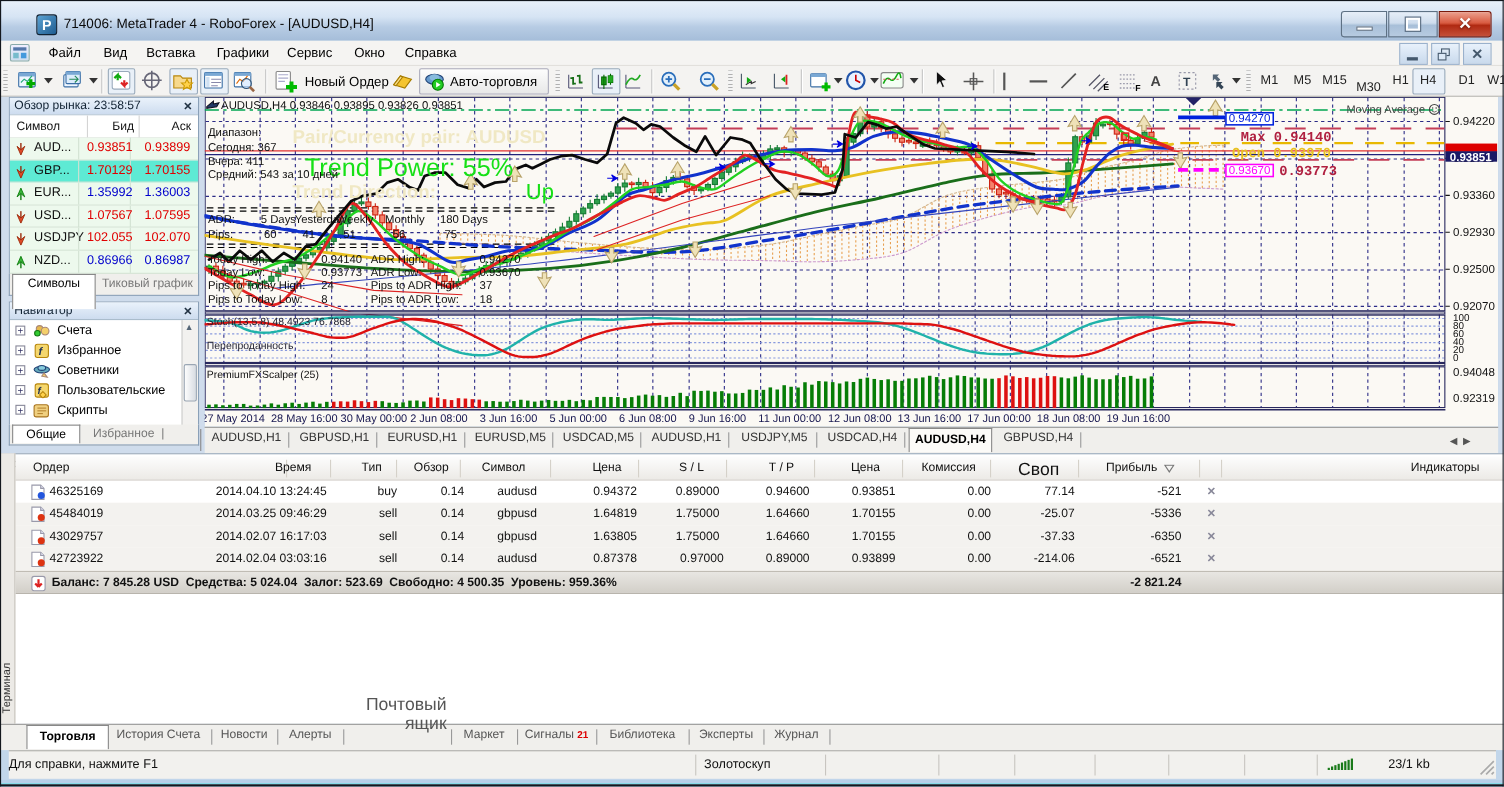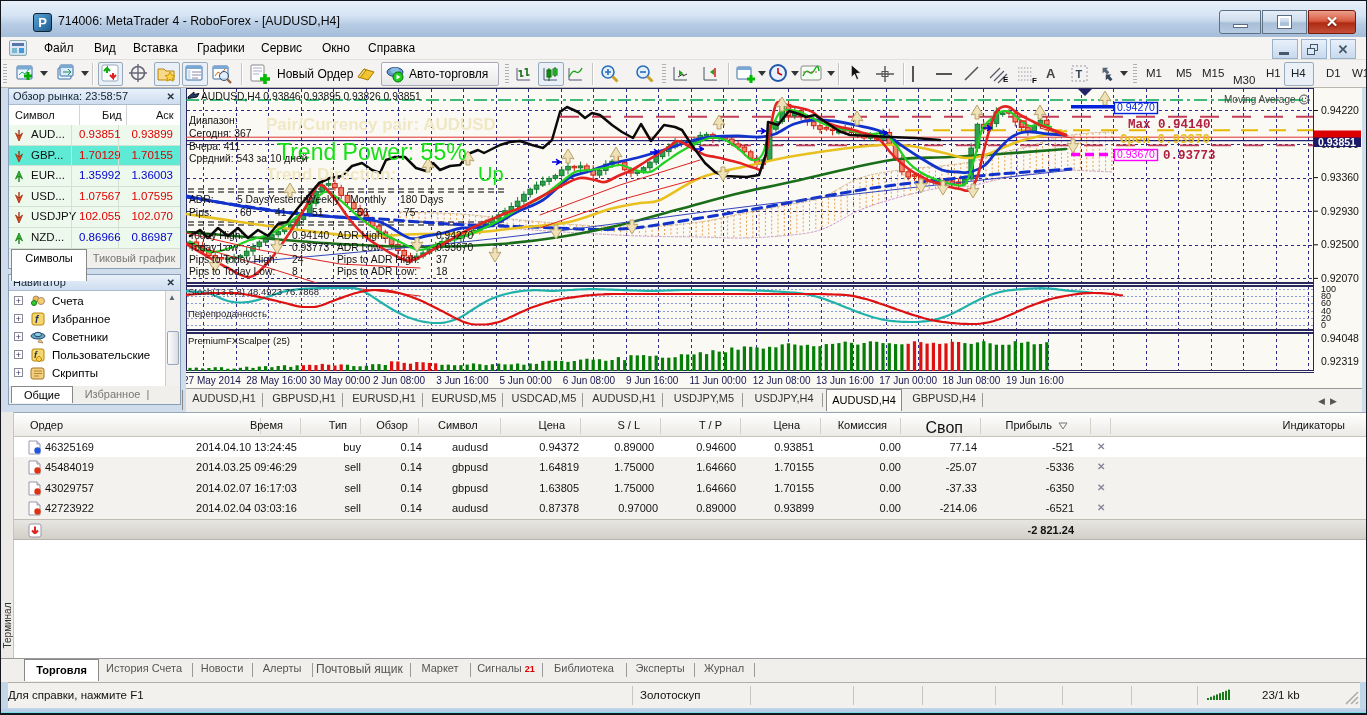--- a/index.html
+++ b/index.html
@@ -1171,23 +1171,23 @@
 <div class="abs" style="left:348px;top:392px;width:72px;height:18px;font-size:11px;color:#333;text-align:center">EURUSD,H1</div>
 <div class="abs" style="left:422px;top:393px;width:1px;height:14px;background:#999"></div>
 <div class="abs" style="left:428px;top:392px;width:72px;height:18px;font-size:11px;color:#333;text-align:center">EURUSD,M5</div>
 <div class="abs" style="left:502px;top:393px;width:1px;height:14px;background:#999"></div>
 <div class="abs" style="left:508px;top:392px;width:72px;height:18px;font-size:11px;color:#333;text-align:center">USDCAD,M5</div>
 <div class="abs" style="left:582px;top:393px;width:1px;height:14px;background:#999"></div>
 <div class="abs" style="left:588px;top:392px;width:72px;height:18px;font-size:11px;color:#333;text-align:center">AUDUSD,H1</div>
 <div class="abs" style="left:662px;top:393px;width:1px;height:14px;background:#999"></div>
 <div class="abs" style="left:668px;top:392px;width:72px;height:18px;font-size:11px;color:#333;text-align:center">USDJPY,M5</div>
 <div class="abs" style="left:742px;top:393px;width:1px;height:14px;background:#999"></div>
-<div class="abs" style="left:748px;top:392px;width:72px;height:18px;font-size:11px;color:#333;text-align:center">USDJPY,H4</div>
+<div class="abs" style="left:748px;top:392px;width:72px;height:18px;font-size:11px;color:#333;text-align:center">USDCAD,H4</div>
 <div class="abs" style="left:822px;top:393px;width:1px;height:14px;background:#999"></div>
-<div class="abs" style="left:826px;top:389px;width:76px;height:22px;background:#fcfbf8;border:1px solid #888;border-bottom:none;font-size:11px;font-weight:normal;color:#000;text-align:center;line-height:20px">AUDUSD,H4</div>
+<div class="abs" style="left:826px;top:389px;width:76px;height:22px;background:#fcfbf8;border:1px solid #888;border-bottom:none;font-size:11px;font-weight:bold;color:#000;text-align:center;line-height:20px">AUDUSD,H4</div>
 <div class="abs" style="left:908px;top:392px;width:72px;height:18px;font-size:11px;color:#333;text-align:center">GBPUSD,H4</div>
 <div class="abs" style="left:982px;top:393px;width:1px;height:14px;background:#999"></div>
 <div class="abs" style="left:1318px;top:396px;font-size:9px;color:#555">◀ &nbsp;▶</div>
 <div class="abs" style="left:0;top:412px;width:1367px;height:246px;background:#fff;border-top:1px solid #98a8b8"></div>
 <div class="abs" style="left:7px;top:416px;font-size:10px;color:#333;font-weight:bold">✕</div>
 <div class="abs" style="left:14px;top:415px;width:1353px;height:22px;background:linear-gradient(#fdfdfd,#eceae6);border-bottom:1px solid #c8c4bc"></div>
 <div class="abs" style="left:260px;top:418px;width:1px;height:16px;background:#d5d1c9"></div>
 <div class="abs" style="left:300px;top:418px;width:1px;height:16px;background:#d5d1c9"></div>
 <div class="abs" style="left:360px;top:418px;width:1px;height:16px;background:#d5d1c9"></div>
 <div class="abs" style="left:418px;top:418px;width:1px;height:16px;background:#d5d1c9"></div>
@@ -1294,33 +1294,34 @@
 <span class="abs" style="left:767px;width:120px;text-align:right;top:4px">0.00</span>
 <span class="abs" style="left:843px;width:120px;text-align:right;top:4px">-214.06</span>
 <span class="abs" style="left:940px;width:120px;text-align:right;top:4px">-6521</span>
 <span class="abs" style="left:1083px;top:4px;color:#889;font-weight:bold;font-size:10px">✕</span>
   </div>
 <div class="abs" style="left:14px;top:519px;width:1353px;height:21px;background:linear-gradient(#e8e6e2,#d2cfc8);border-top:1px solid #c0bcb4;border-bottom:1px solid #b8b4ac;font-size:11px;font-weight:bold;color:#111">
 <svg class="abs" style="left:14px;top:3px" width="14" height="15" viewBox="0 0 14 15">
       <rect x="1" y="1" width="12" height="13" rx="2" fill="#fff" stroke="#99a"></rect>
       <path d="M7 3.5 v7 m0 0 l-3 -3 m3 3 l3 -3" stroke="#d22" stroke-width="2" fill="none"></path>
     </svg>
+<span class="abs" style="left:33px;top:4px">Баланс: 7 845.28 USD&nbsp;&nbsp;Средства: 5 024.04&nbsp;&nbsp;Залог: 523.69&nbsp;&nbsp;Свободно: 4 500.35&nbsp;&nbsp;Уровень: 959.36%</span>
 <span class="abs" style="left:940px;width:120px;text-align:right;top:4px">-2 821.24</span>
   </div>
 <div class="abs" style="left:0;top:412px;width:14px;height:246px;background:#eceae6;border-right:1px solid #c8c4bc"></div>
 <div class="abs" style="left:-25px;top:620px;font-size:10px;color:#333;transform:rotate(-90deg);transform-origin:center;width:64px;text-align:center;position:absolute">Терминал</div>
 <div class="abs" style="left:0;top:658px;width:1367px;height:24px;background:#f0efec;border-top:1px solid #999"></div>
 <div class="abs" style="left:24px;top:659px;width:75px;height:22px;background:#fff;border:1px solid #888;border-bottom:none;font-size:11px;font-weight:bold;color:#000;text-align:center;line-height:20px">Торговля</div>
 <div class="abs" style="left:100px;top:662px;width:88px;height:18px;font-size:11px;color:#555;text-align:center">История Счета</div>
 <div class="abs" style="left:192px;top:663px;width:1px;height:14px;background:#999"></div>
 <div class="abs" style="left:196px;top:662px;width:52px;height:18px;font-size:11px;color:#555;text-align:center">Новости</div>
 <div class="abs" style="left:252px;top:663px;width:1px;height:14px;background:#999"></div>
 <div class="abs" style="left:256px;top:662px;width:52px;height:18px;font-size:11px;color:#555;text-align:center">Алерты</div>
 <div class="abs" style="left:312px;top:663px;width:1px;height:14px;background:#999"></div>
-<div class="abs" style="left:316px;top:662px;width:90px;height:18px;font-size:12px;color:#555;text-align:left">Почтовый ящик</div>
+<div class="abs" style="left:316px;top:632px;width:90px;height:18px;font-size:16px;color:#555;text-align:right">Почтовый ящик</div>
 <div class="abs" style="left:410px;top:663px;width:1px;height:14px;background:#999"></div>
 <div class="abs" style="left:414px;top:662px;width:52px;height:18px;font-size:11px;color:#555;text-align:center">Маркет</div>
 <div class="abs" style="left:470px;top:663px;width:1px;height:14px;background:#999"></div>
 <div class="abs" style="left:474px;top:662px;width:64px;height:18px;font-size:11px;color:#555;text-align:center">Сигналы <span style="color:#d00;font-size:9px;font-weight:bold">21</span></div>
 <div class="abs" style="left:542px;top:663px;width:1px;height:14px;background:#999"></div>
 <div class="abs" style="left:546px;top:662px;width:76px;height:18px;font-size:11px;color:#555;text-align:center">Библиотека</div>
 <div class="abs" style="left:626px;top:663px;width:1px;height:14px;background:#999"></div>
 <div class="abs" style="left:630px;top:662px;width:60px;height:18px;font-size:11px;color:#555;text-align:center">Эксперты</div>
 <div class="abs" style="left:694px;top:663px;width:1px;height:14px;background:#999"></div>
 <div class="abs" style="left:698px;top:662px;width:52px;height:18px;font-size:11px;color:#555;text-align:center">Журнал</div>

